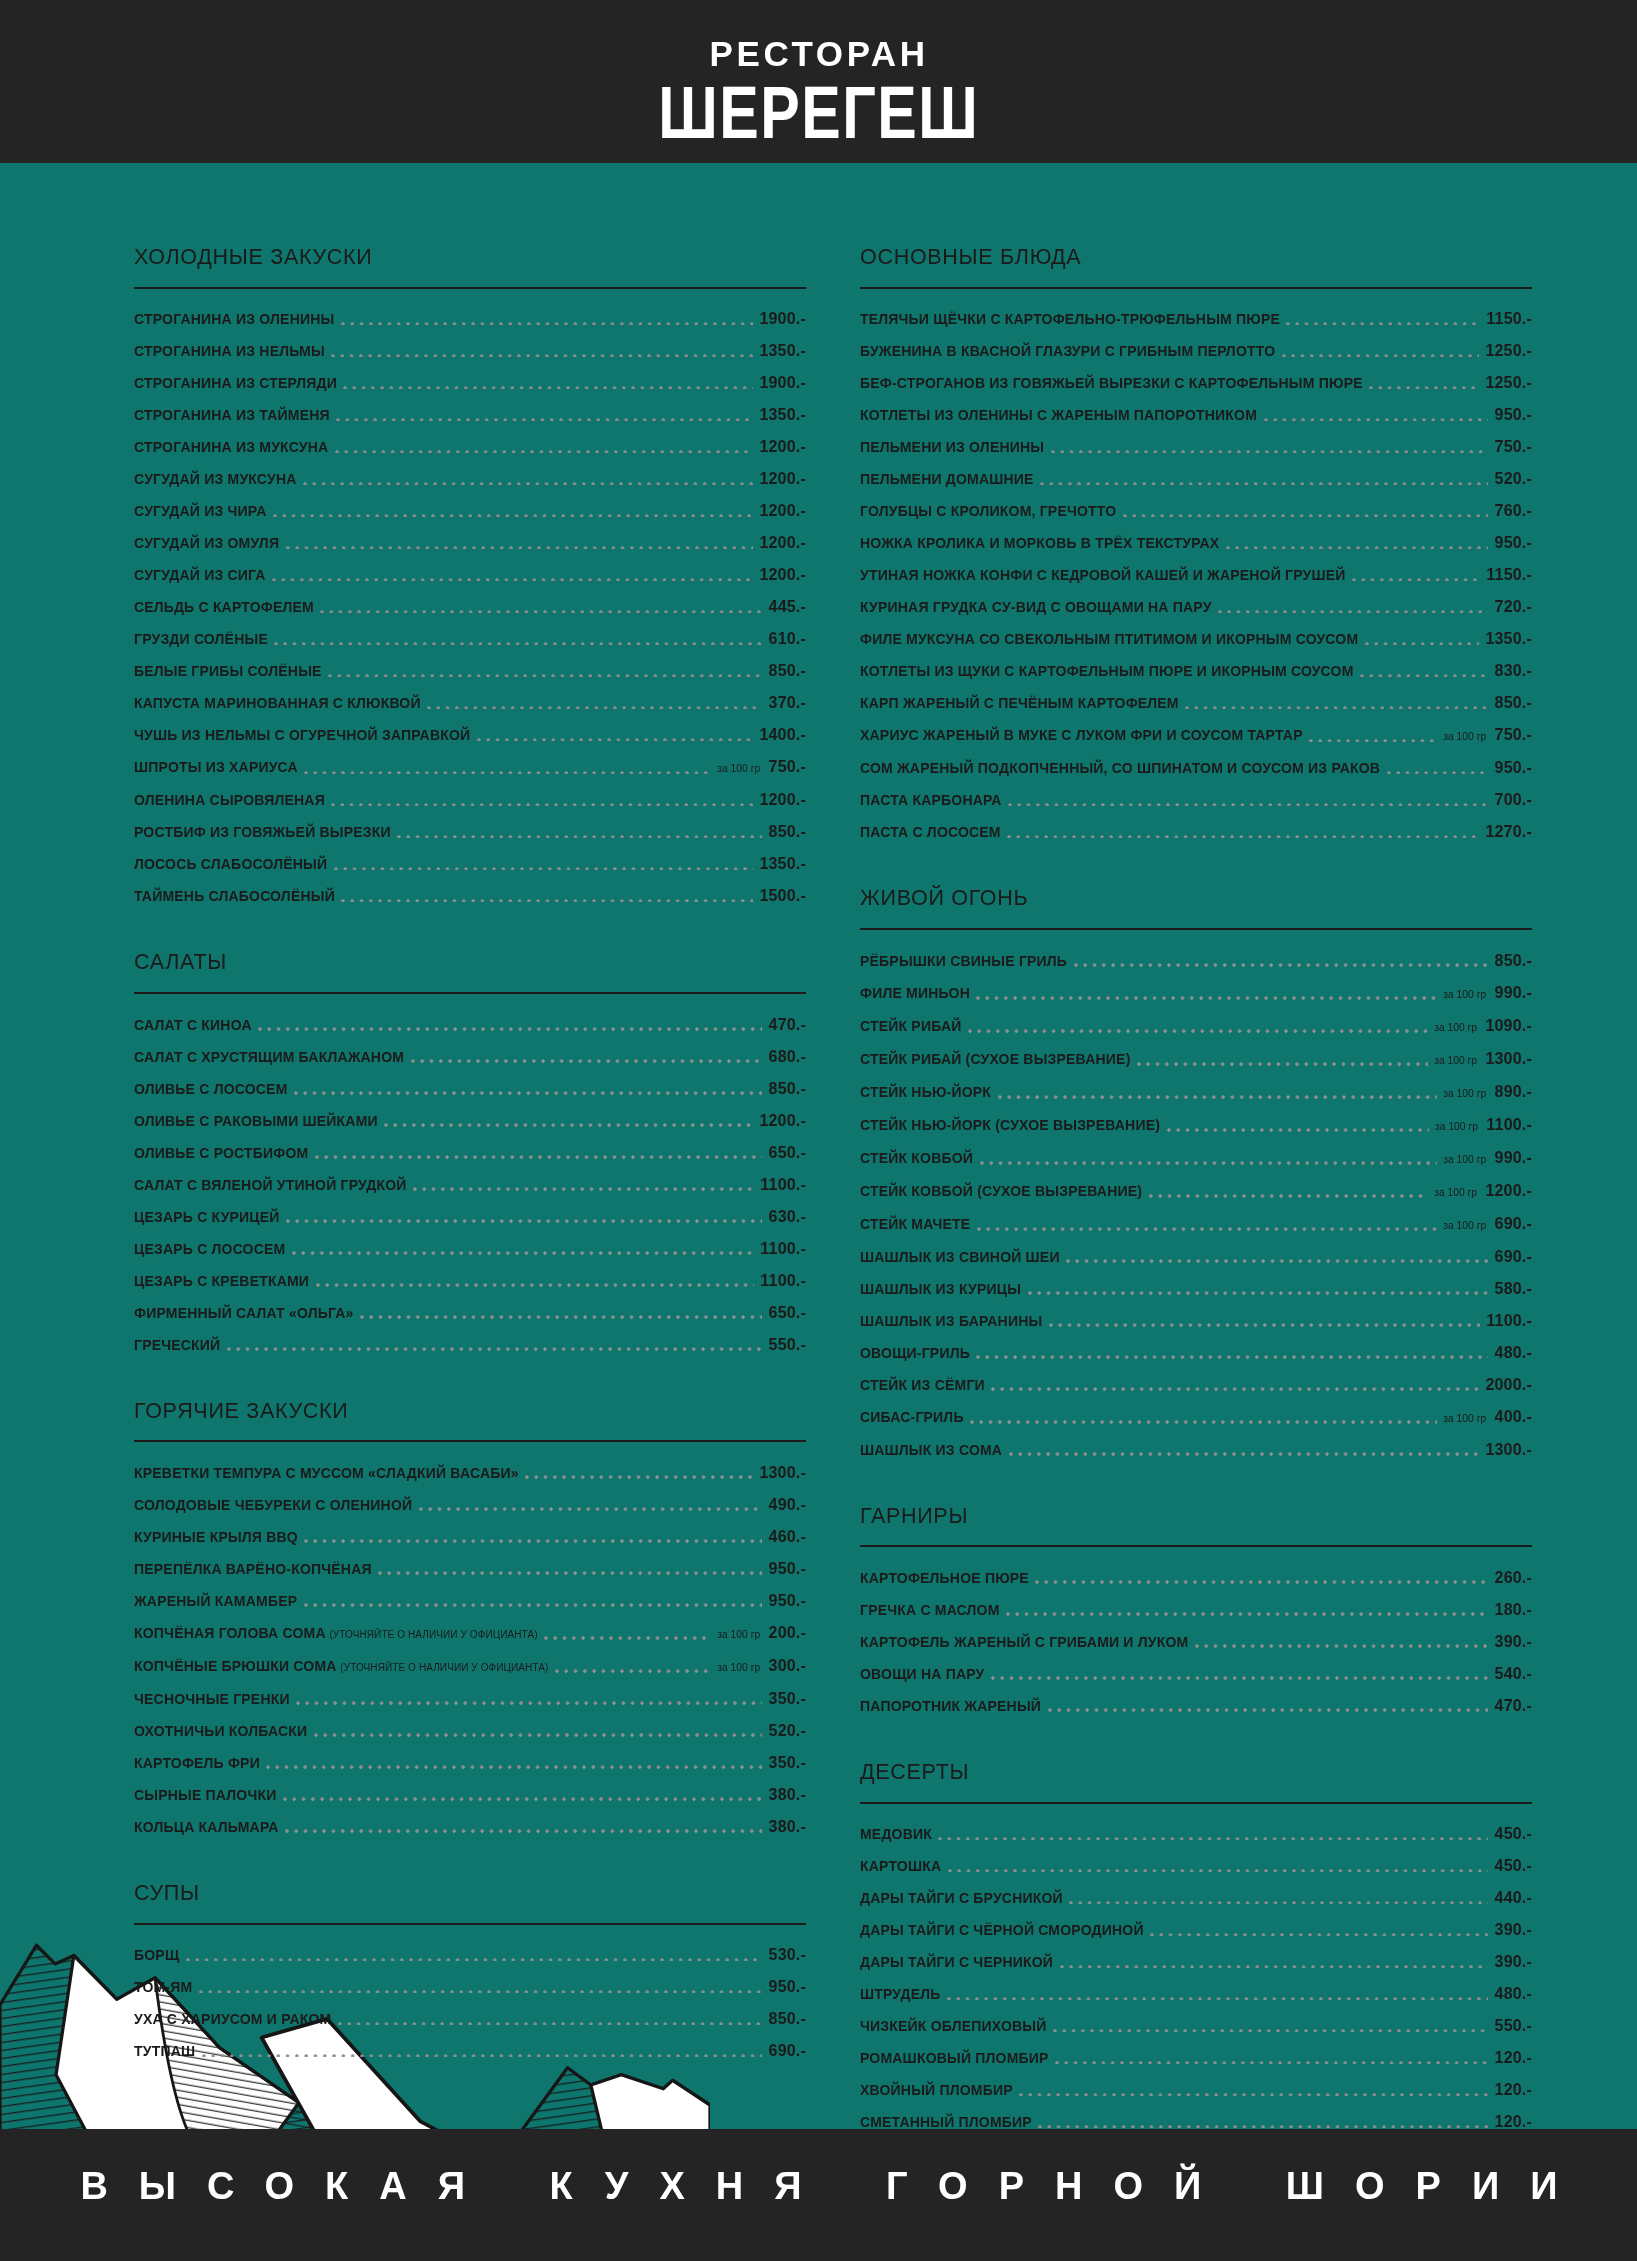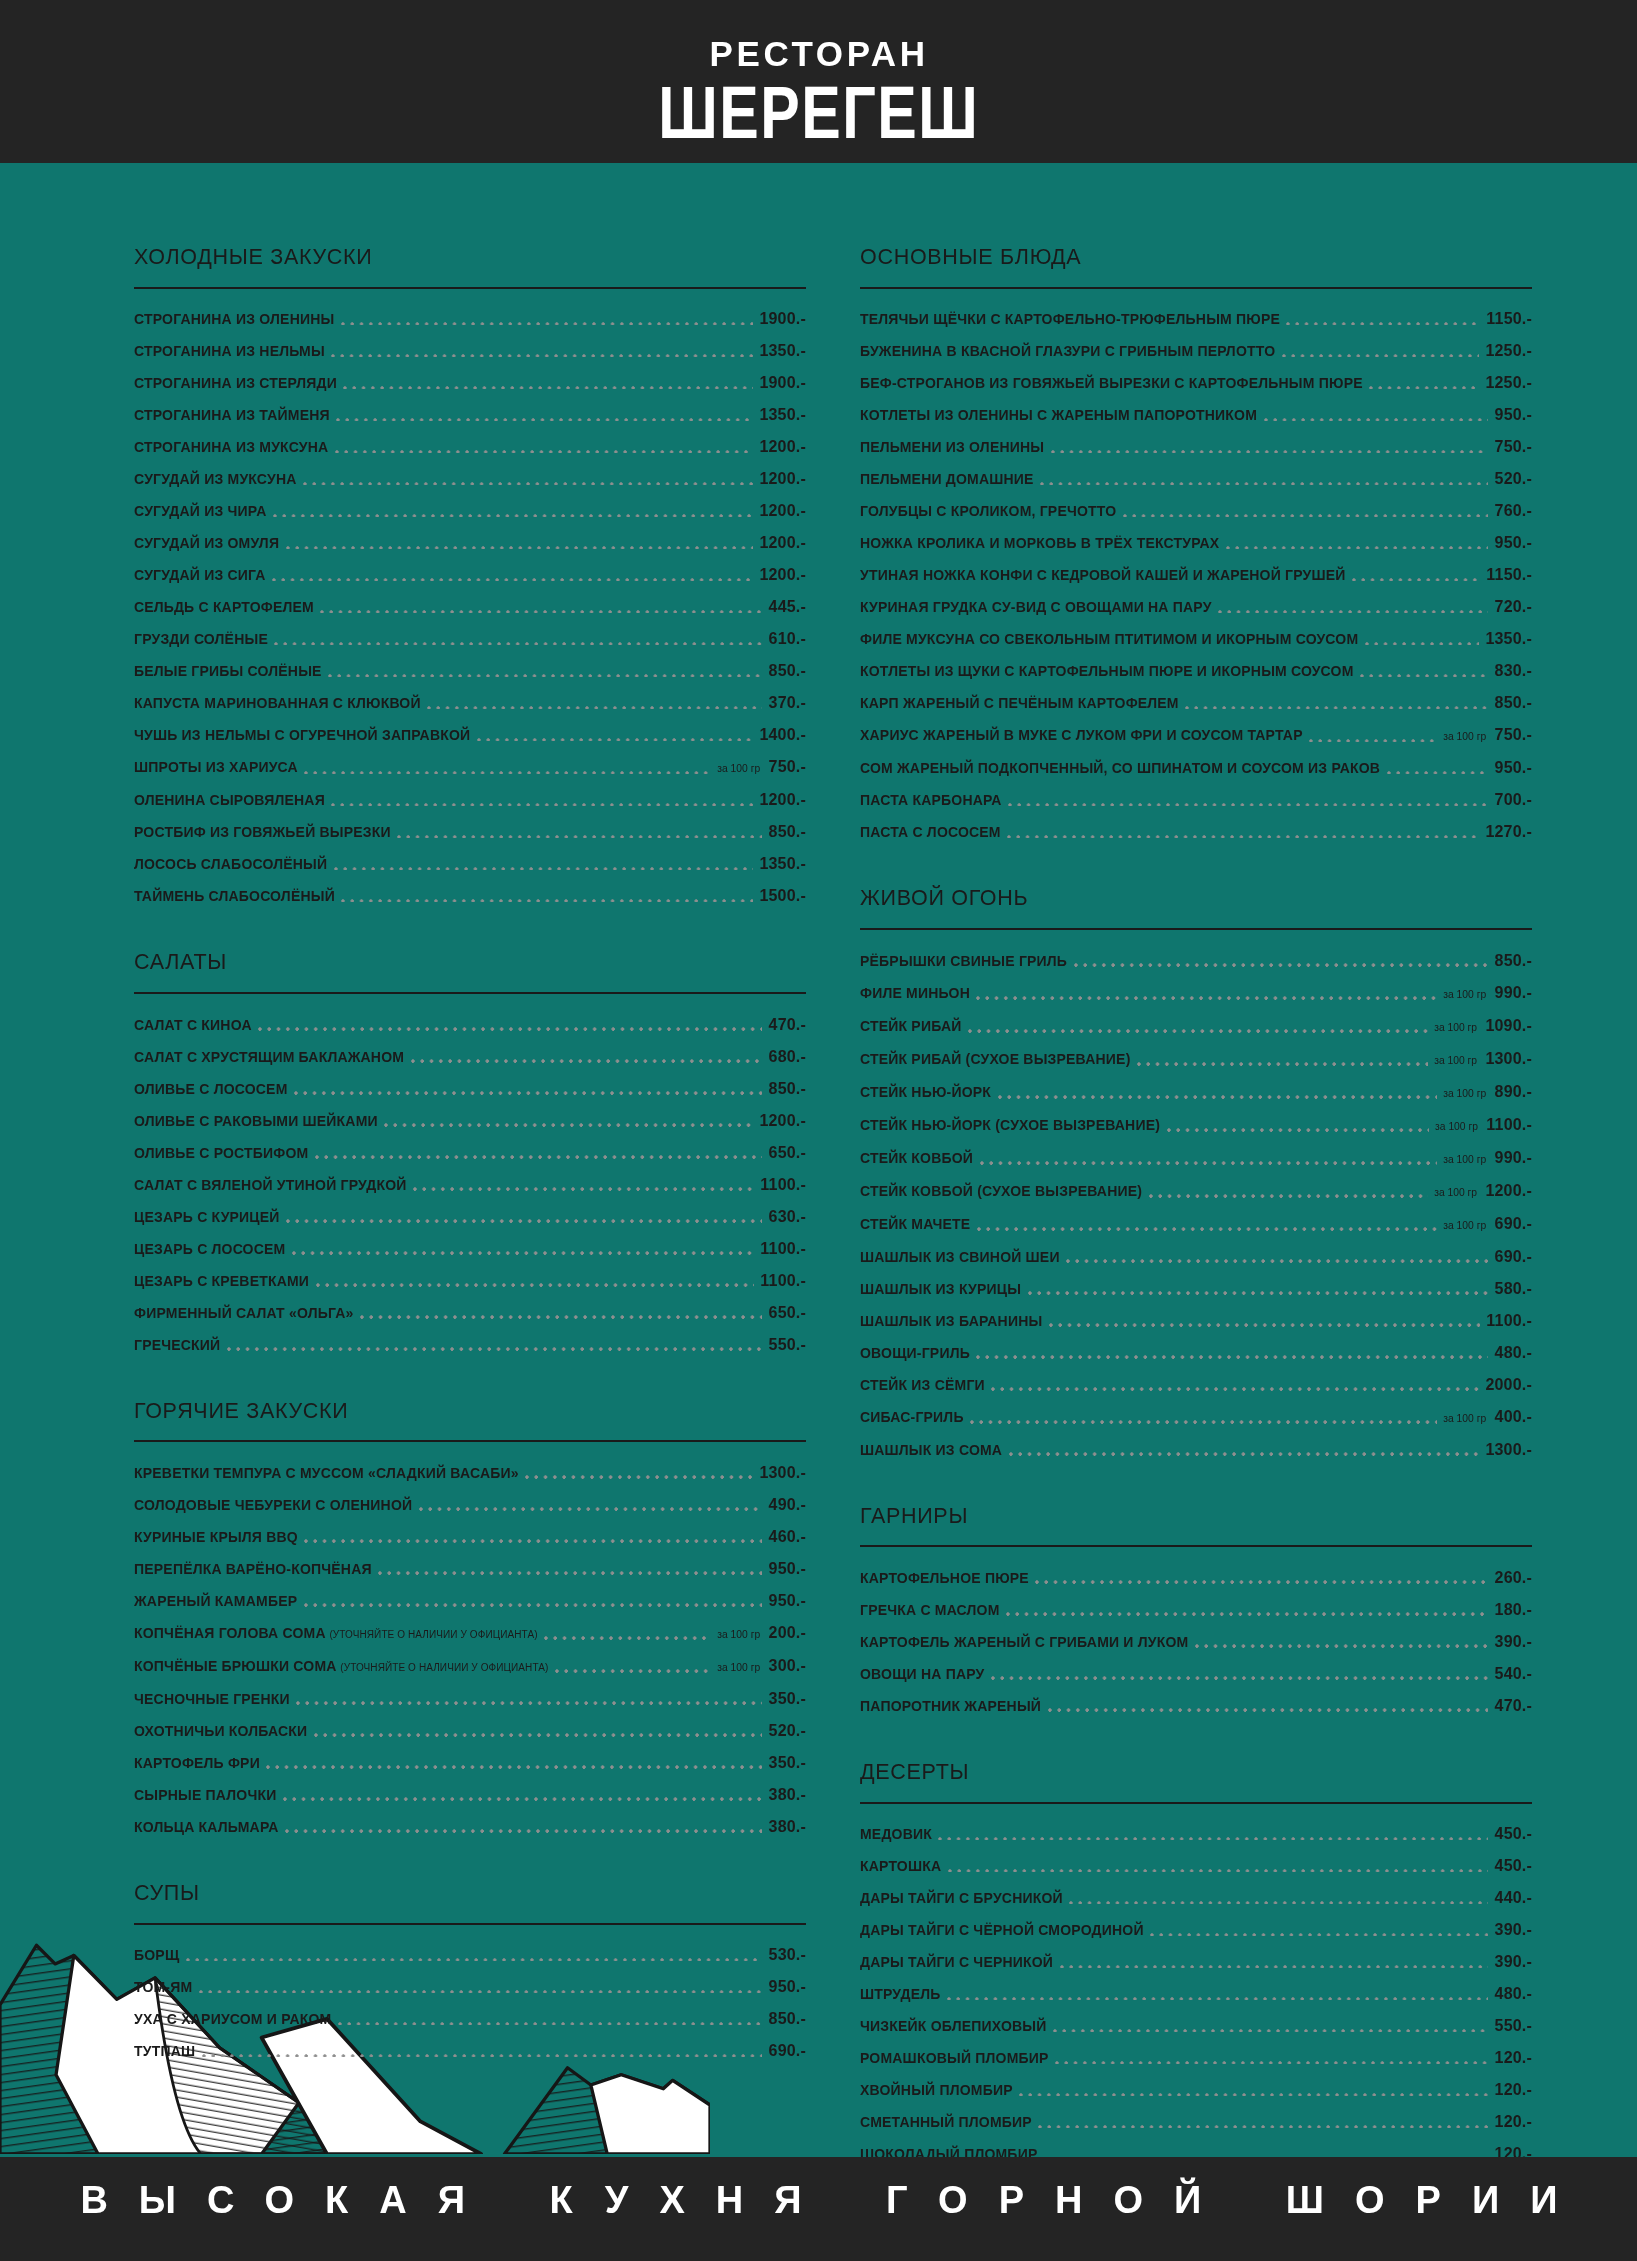--- a/index.html
+++ b/index.html
@@ -121,21 +121,21 @@
     bottom: 107px;
     width: 710px;
     height: 219px;
     z-index: 1;
   }
 
   
   .footer-bar {
     position: absolute;
     left: 0; right: 0; bottom: 0;
-    height: 104px;
+    height: 132px;
     background: #242424;
     color: #ffffff;
     display: flex;
     align-items: center;
     justify-content: center;
     z-index: 3;
   }
   .footer-tagline {
     font-size: 38px;
     font-weight: 700;

